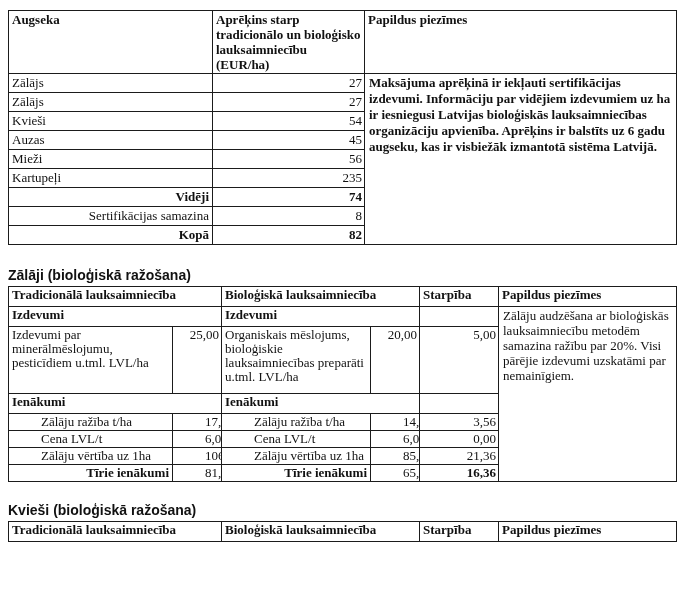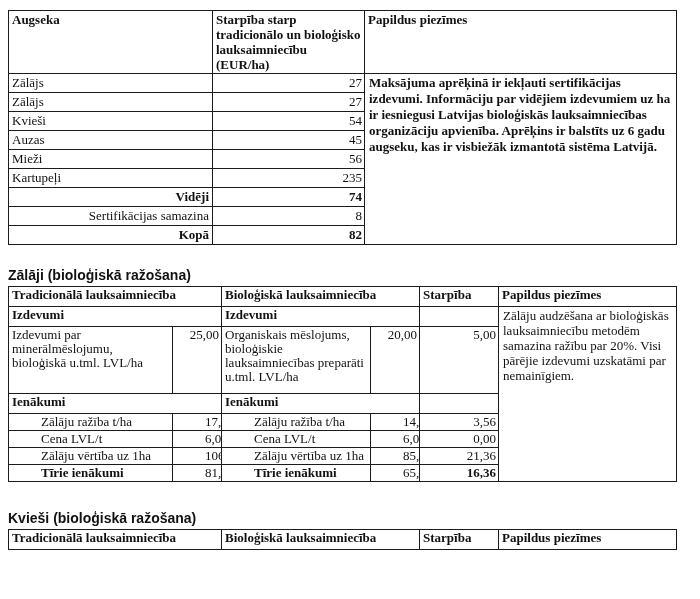--- a/index.html
+++ b/index.html
@@ -3,54 +3,54 @@
 <meta charset="utf-8">
 <style>
   html,body{margin:0;padding:0;background:#fff;}
   body{width:700px;height:599px;overflow:hidden;}
   .page{padding:10px 0 0 8px;width:692px;box-sizing:border-box;
         font-family:"Liberation Serif", serif;color:#111;}
   table{border-collapse:collapse;table-layout:fixed;width:668px;}
   td{border:1px solid #1b1b1b;padding:1px 3px;vertical-align:top;
      font-size:13px;line-height:15px;overflow:hidden;}
   .t2 td{line-height:14px;}
-  .bold{font-weight:bold;}
+  .bold{font-weight:bold;text-align:right;}
   .right{text-align:right;}
   .num{text-align:right;padding-right:2px;white-space:nowrap;}
   .hdr td{font-weight:bold;}
   .t1 .body-row td{height:16px;}
   .t1 td.notes{vertical-align:top;padding:1px 4px;line-height:16px;font-weight:bold;}
   .heading{font-family:"Liberation Sans", sans-serif;font-weight:bold;
            font-size:14px;margin:22px 0 3px 0;letter-spacing:0px;}
   .t2 .hdr td{height:17px;}
   .t2 td.notes2{line-height:15px;padding:1px 4px;}
   .t2 tr.expense td{height:64px;}
   .t2 tr.income td{height:14px;padding-left:32px;}
   .eur-row{position:relative;height:26px;width:668px;}
   .eur-label{position:absolute;left:362px;top:4px;font-size:13px;}
   .eur-box{position:absolute;left:409px;top:1px;width:80px;height:17px;
            border:2px solid #1b1b1b;font-size:13px;font-weight:bold;
            text-align:right;padding:1px 4px 0 0;}
-  .h3{margin-top:28px;}
+  .h3{margin-top:20px;}
 </style>
 </head>
 <body>
 
 <div class="page">
 
   <table class="t1">
     <colgroup>
         <col style="width:204px">
         <col style="width:152px">
         <col style="width:312px">
       </colgroup>
     <tbody>
       <tr class="hdr">
         <td>Augseka</td>
-        <td>Starpība starp tradicionālo un bioloģisko lauksaimniecību (EUR/ha)</td>
+        <td>Aprēķins starp tradicionālo un bioloģisko lauksaimniecību (EUR/ha)</td>
         <td>Papildus piezīmes</td>
       </tr>
       <tr class="body-row">
         <td>Zālājs</td>
         <td class="num">27</td>
         <td class="notes" rowspan="9">Maksājuma aprēķinā ir iekļauti sertifikācijas izdevumi. Informāciju par vidējiem izdevumiem uz ha ir iesniegusi Latvijas bioloģiskās lauksaimniecības organizāciju apvienība. Aprēķins ir balstīts uz 6 gadu augseku, kas ir visbiežāk izmantotā sistēma Latvijā.</td>
       </tr>
       <tr class="body-row">
         <td>Zālājs</td>
         <td class="num">27</td>
@@ -104,21 +104,21 @@
         <td>Starpība</td>
         <td>Papildus piezīmes</td>
       </tr>
       <tr class="hdr">
         <td colspan="2">Izdevumi</td>
         <td colspan="2">Izdevumi</td>
         <td></td>
         <td class="notes2" rowspan="7" style="font-weight:normal">Zālāju audzēšana ar bioloģiskās lauksaimniecību metodēm samazina ražību par 20%. Visi pārējie izdevumi uzskatāmi par nemainīgiem.</td>
       </tr>
       <tr class="expense">
-        <td>Izdevumi par minerālmēslojumu, bioloģiskā u.tml. LVL/ha</td>
+        <td>Izdevumi par minerālmēslojumu, pesticīdiem u.tml. LVL/ha</td>
         <td class="num">25,00</td>
         <td>Organiskais mēslojums, bioloģiskie lauksaimniecības preparāti u.tml. LVL/ha</td>
         <td class="num">20,00</td>
         <td class="num">5,00</td>
       </tr>
       <tr class="hdr">
         <td colspan="2">Ienākumi</td>
         <td colspan="2">Ienākumi</td>
         <td></td>
       </tr>

